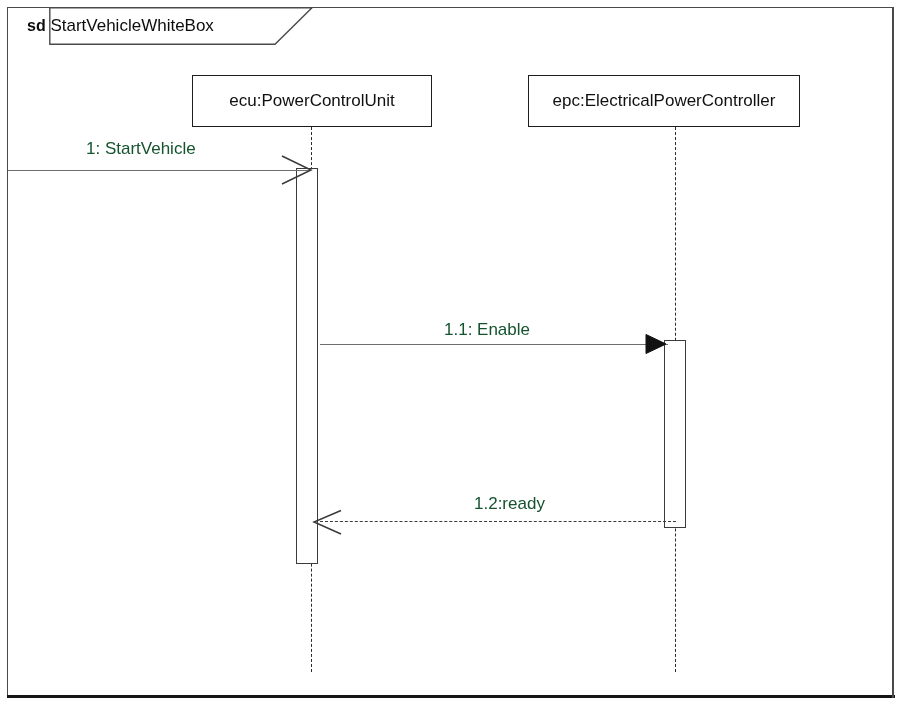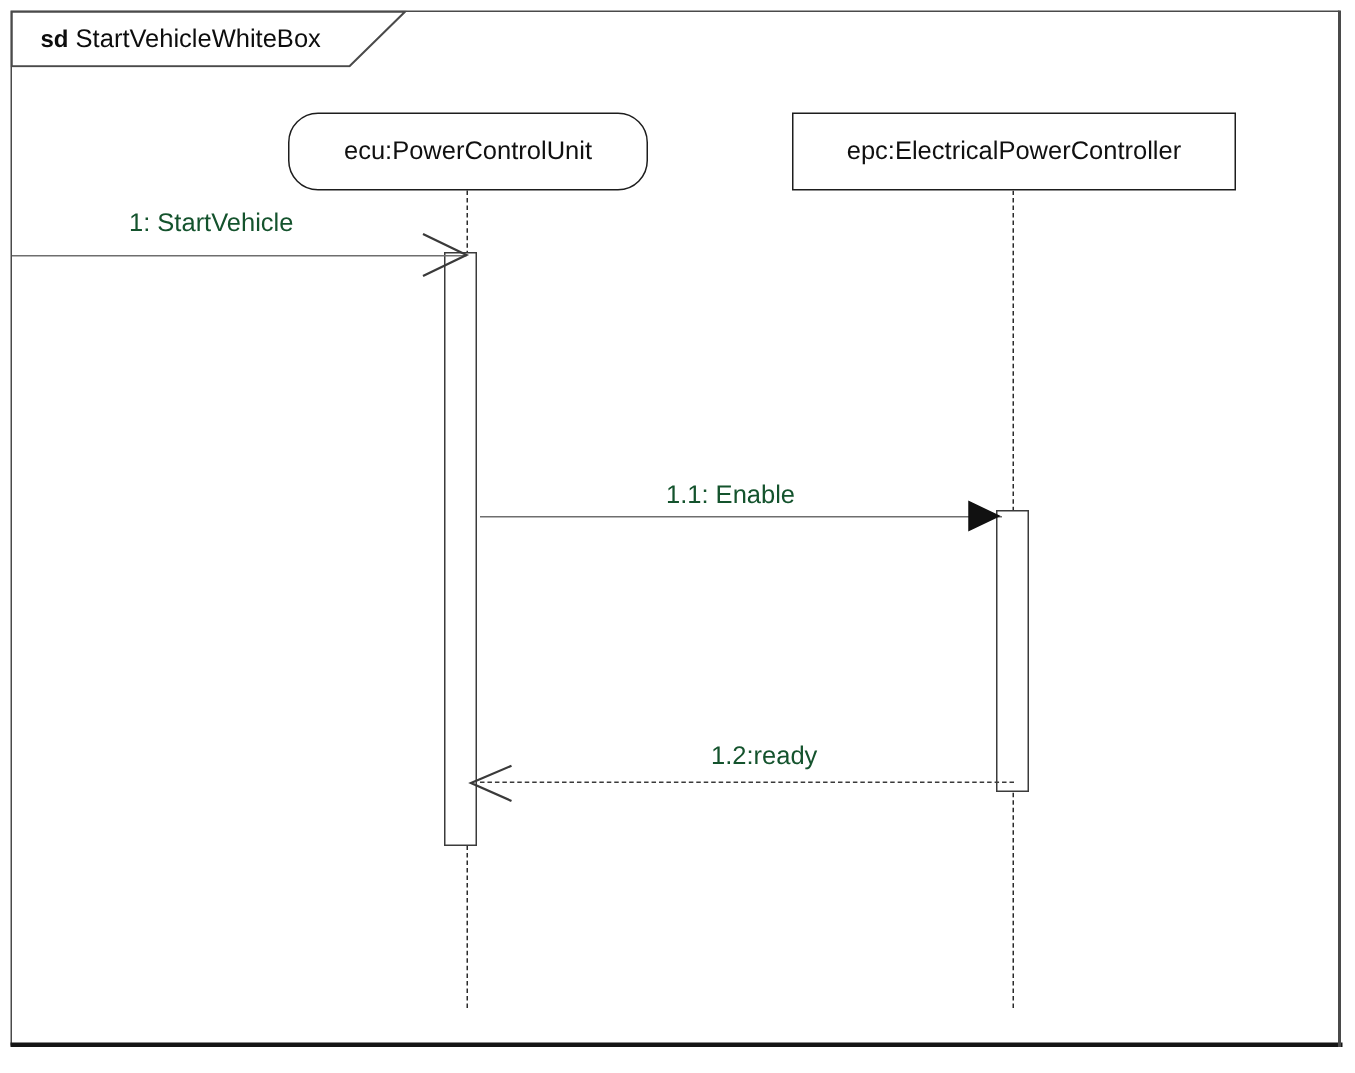--- a/index.html
+++ b/index.html
@@ -47,20 +47,21 @@
     background: #4a4a4a;
   }
 
   
   .frame-tab {
     position: absolute;
     left: 7px;
     top: 7px;
     width: 264px;
     height: 38px;
+    padding-left: 42px;
   }
   .frame-tab svg { display: block; }
   .frame-tab-label {
     position: absolute;
     left: 20px;
     top: 8px;
     font-size: 17px;
     color: #0d0d0d;
     white-space: nowrap;
     line-height: 22px;
@@ -77,22 +78,22 @@
     border: 1.6px solid #1d1d1d;
     background: #ffffff;
     display: flex;
     align-items: center;
     justify-content: center;
     font-size: 17px;
     color: #101010;
     white-space: nowrap;
     z-index: 4;
   }
-  #head-ecu { left: 192px; top: 75px; width: 240px; height: 52px; border-radius: 20px; }
-  #head-epc { left: 528px; top: 75px; width: 296px; height: 52px; }
+  #head-ecu { left: 192px; top: 75px; width: 240px; height: 52px; }
+  #head-epc { left: 528px; top: 75px; width: 272px; height: 52px; }
 
   
   .lifeline {
     position: absolute;
     width: 0;
     border-left: 1.6px dashed #2b2b2b;
     z-index: 1;
   }
   #lifeline-ecu { left: 311px; top: 127px; height: 545px; }
   #lifeline-epc { left: 675px; top: 127px; height: 545px; }

